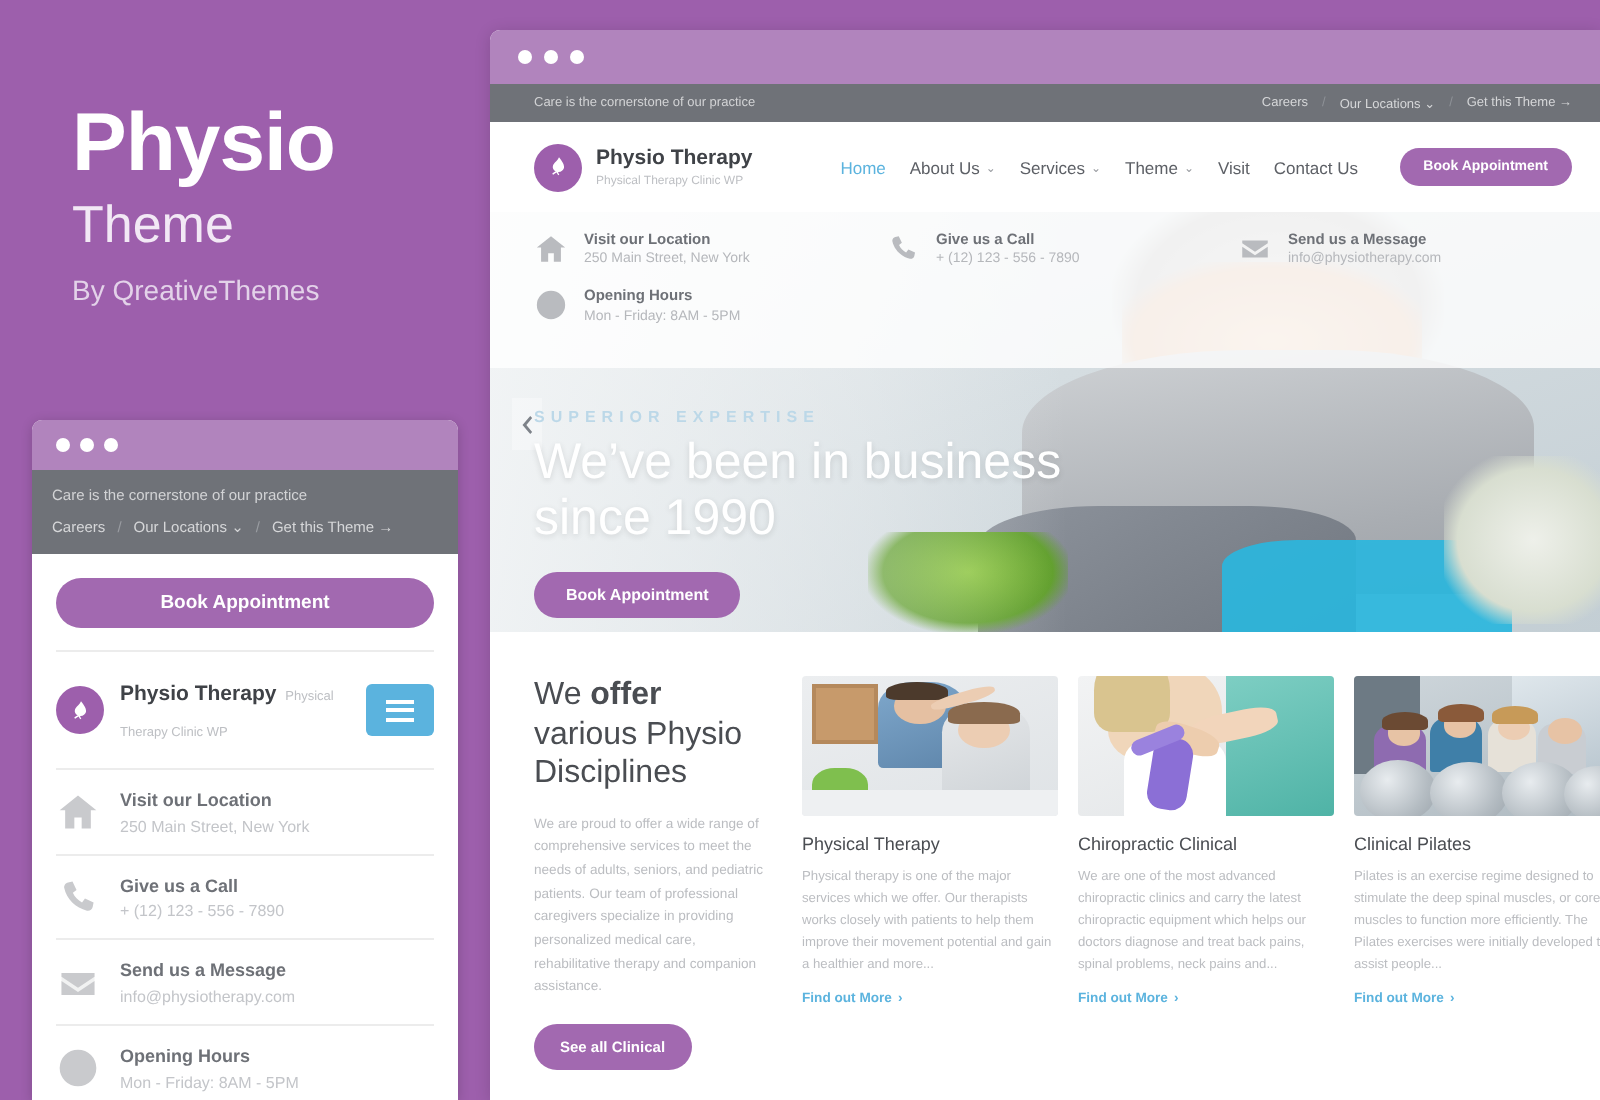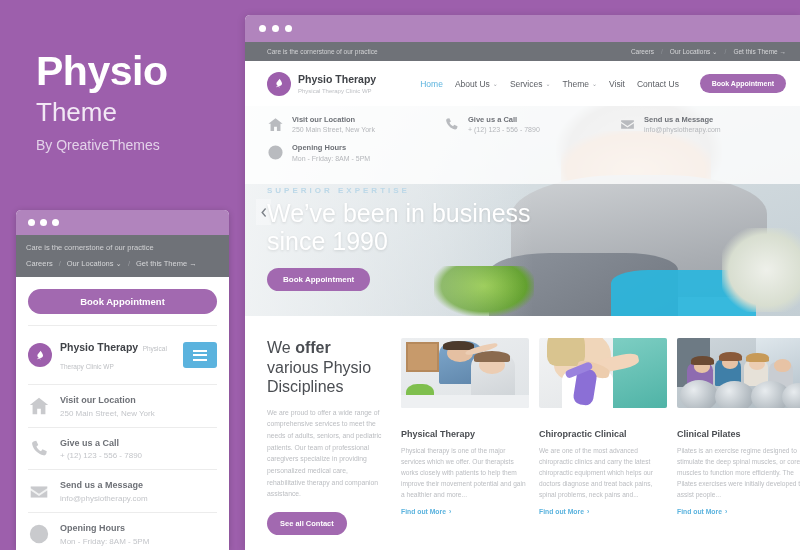--- a/index.html
+++ b/index.html
@@ -124,21 +124,21 @@
     padding: 9px 0 0 22px;
   }
   .info-row { display: flex; }
   .info-cell { display: flex; align-items: center; gap: 8px; width: 176px; }
   .info-cell .ic { width: 17px; height: 17px; flex: none; }
   .info-cell .ic svg { width: 17px; height: 17px; display: block; fill: #b9bbbf; }
   .i-title { font-size: 7.5px; font-weight: bold; color: #6e7177; line-height: 1.3; }
   .i-val { font-size: 7px; color: #b5b7bb; margin-top: 1.5px; }
   .info-row + .info-row { margin-top: 10px; }
 
-  #hero-text { position: absolute; left: 22px; top: 80px; z-index: 4; }
+  #hero-text { position: absolute; left: 22px; top: 98px; z-index: 4; }
   #hero-eyebrow {
     font-size: 8px; letter-spacing: 3px; color: #bcd8e8; font-weight: bold;
     margin-bottom: 4px;
   }
   #hero-h1 {
     font-size: 25px; color: #ffffff; line-height: 1.12; font-weight: normal;
     text-shadow: 0 1px 3px rgba(0,0,0,0.12); max-width: 290px;
   }
   #hero-btn {
     margin-top: 13px; display: inline-block; background: #a269b0; color: #fff;
@@ -159,21 +159,21 @@
   #svc-p {
     font-size: 6.8px; color: #bbbdc1; line-height: 1.72; margin-top: 10px;
   }
   #svc-btn {
     margin-top: 12px; display: inline-block; background: #a269b0; color: #fff;
     border-radius: 13px; padding: 7px 13px; font-size: 7.5px; font-weight: bold;
   }
   #svc-cards { display: flex; gap: 10px; flex: 1; }
   .card { width: 128px; }
   .card-img { width: 128px; height: 70px; border-radius: 2px; overflow: hidden; position: relative; }
-  .card-title { font-size: 9px; font-weight: bold; color: #4a4d52; margin-top: 21px; }
+  .card-title { font-size: 9px; font-weight: normal; color: #4a4d52; margin-top: 9px; }
   .card-text { font-size: 6.6px; color: #bbbdc1; line-height: 1.68; margin-top: 6px; }
   .card-link {
     font-size: 6.8px; color: #5bb3de; font-weight: bold; margin-top: 8px;
     display: flex; align-items: center; gap: 3px;
   }
 </style>
 </head>
 <body>
 
 <div id="left-col">
@@ -405,21 +405,21 @@
       <div id="hero-eyebrow">SUPERIOR EXPERTISE</div>
       <div id="hero-h1">We’ve been in business since 1990</div>
       <div id="hero-btn">Book Appointment</div>
     </div>
   </div>
 
   <div id="services">
     <div id="svc-left">
       <div id="svc-h2"><span>We </span><b>offer</b><span> various Physio Disciplines</span></div>
       <div id="svc-p">We are proud to offer a wide range of comprehensive services to meet the needs of adults, seniors, and pediatric patients. Our team of professional caregivers specialize in providing personalized medical care, rehabilitative therapy and companion assistance.</div>
-      <div id="svc-btn">See all Contact</div>
+      <div id="svc-btn">See all Clinical</div>
     </div>
 
     <div id="svc-cards">
       <div class="card">
         <div class="card-img">
           <div class="hp" style="inset:0;background:linear-gradient(160deg,#eceef0 0%,#dfe3e6 100%);"></div>
           <div class="hp" style="left:4%;top:6%;width:26%;height:42%;background:#c79a6b;border:2px solid #b5895c;"></div>
           <div class="hp" style="left:30%;top:4%;width:34%;height:62%;background:linear-gradient(160deg,#7fa8cc 0%,#5f86ab 100%);border-radius:40% 40% 6% 6%/30% 30% 6% 6%;"></div>
           <div class="hp" style="left:36%;top:8%;width:20%;height:26%;background:#e5c0a2;border-radius:50%;"></div>
           <div class="hp" style="left:33%;top:4%;width:24%;height:13%;background:#4c3a2c;border-radius:50% 50% 20% 20%;"></div>

